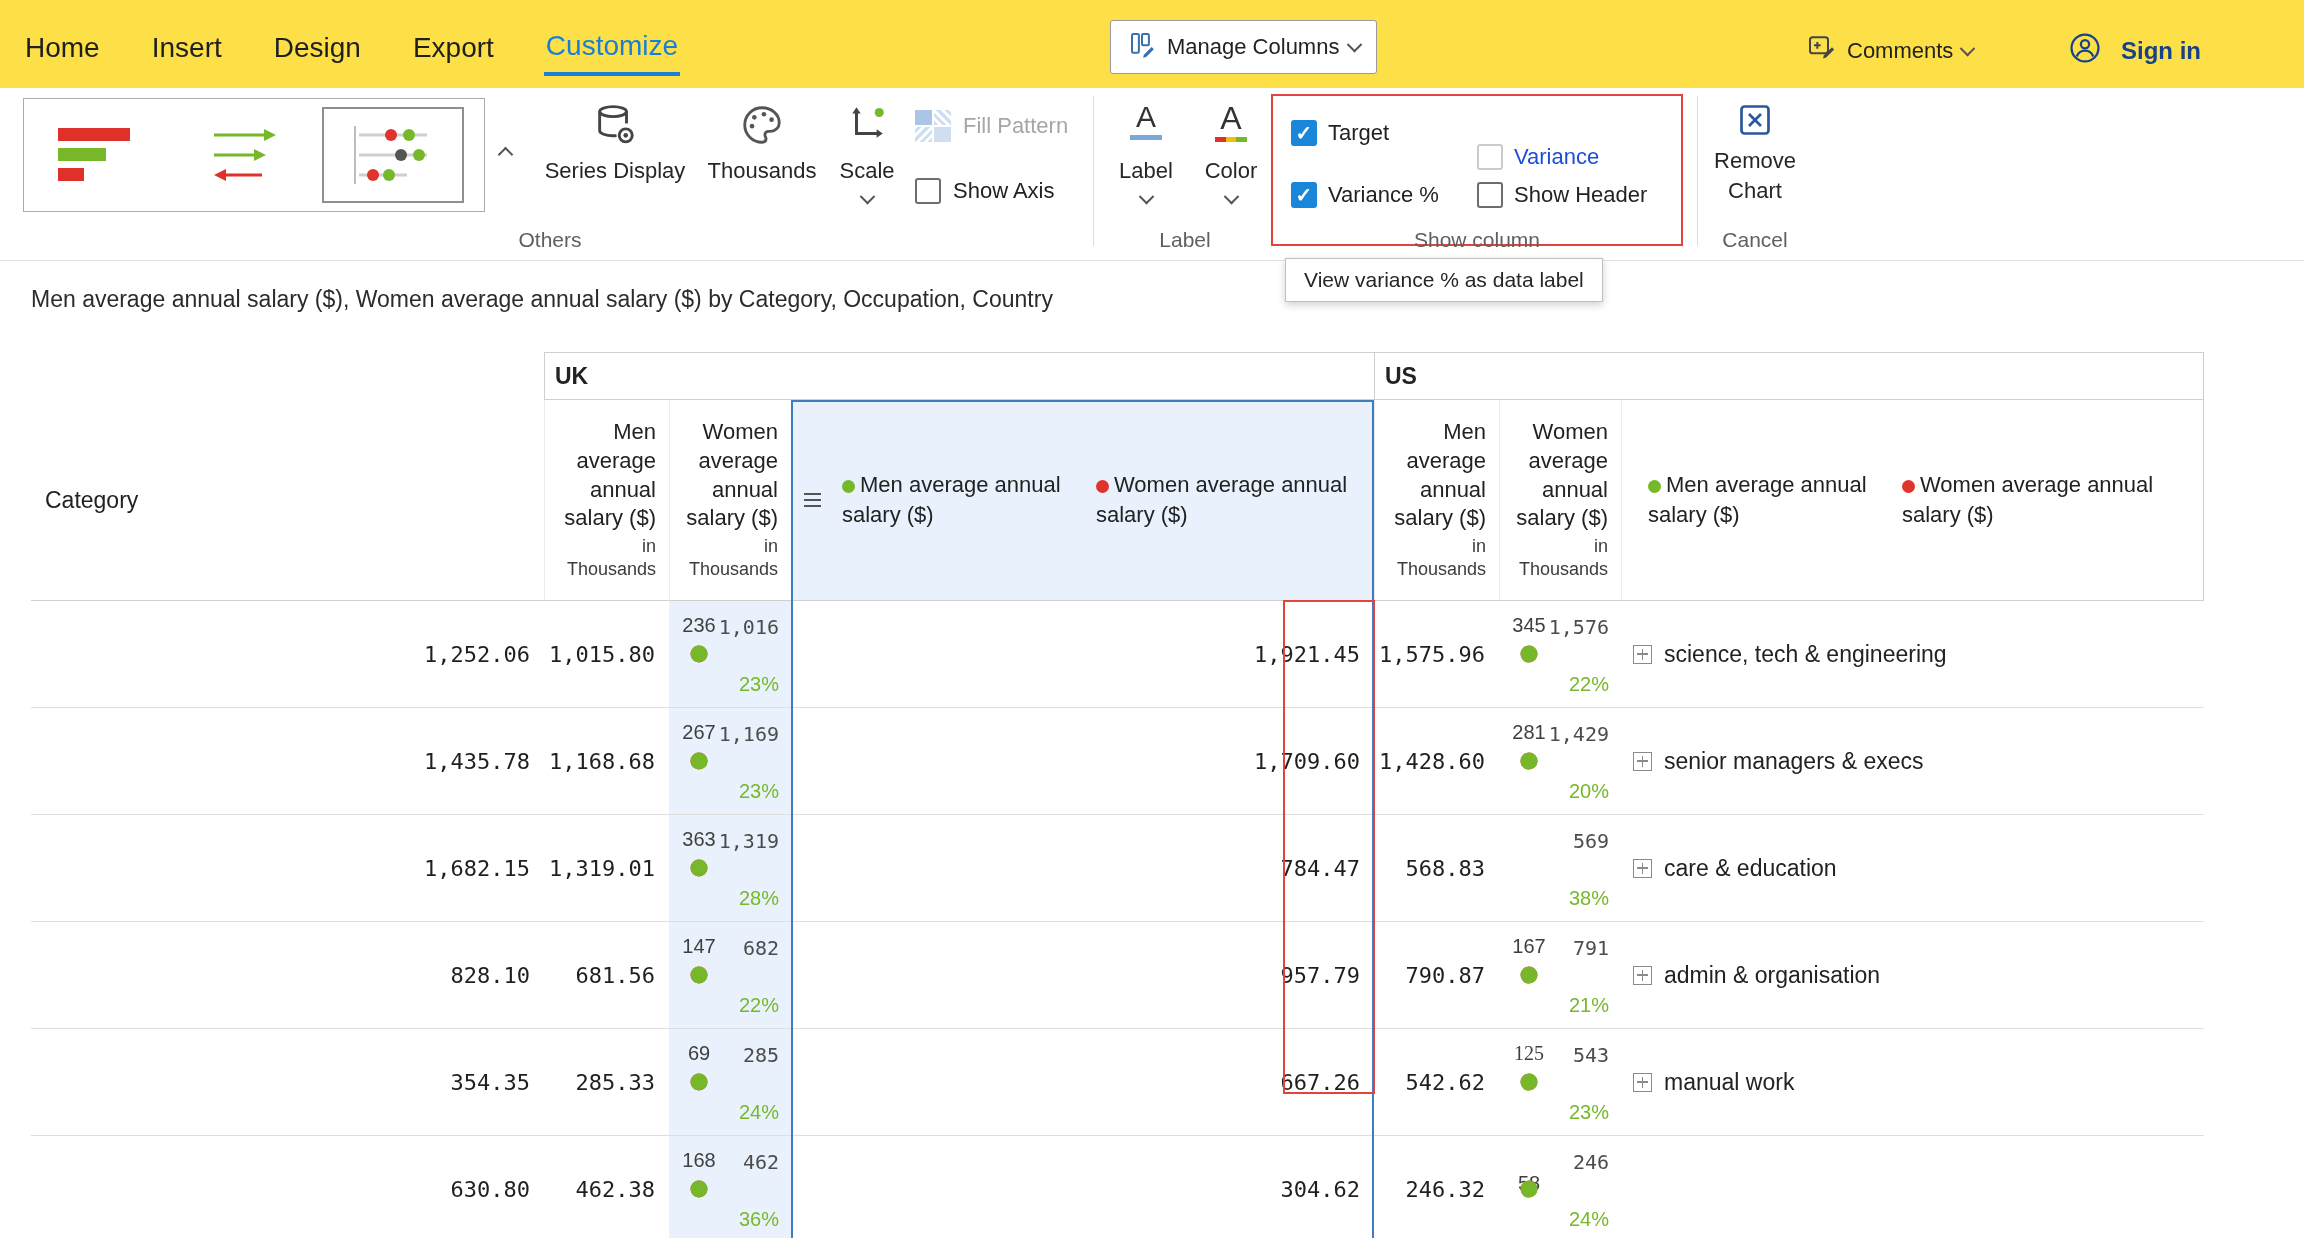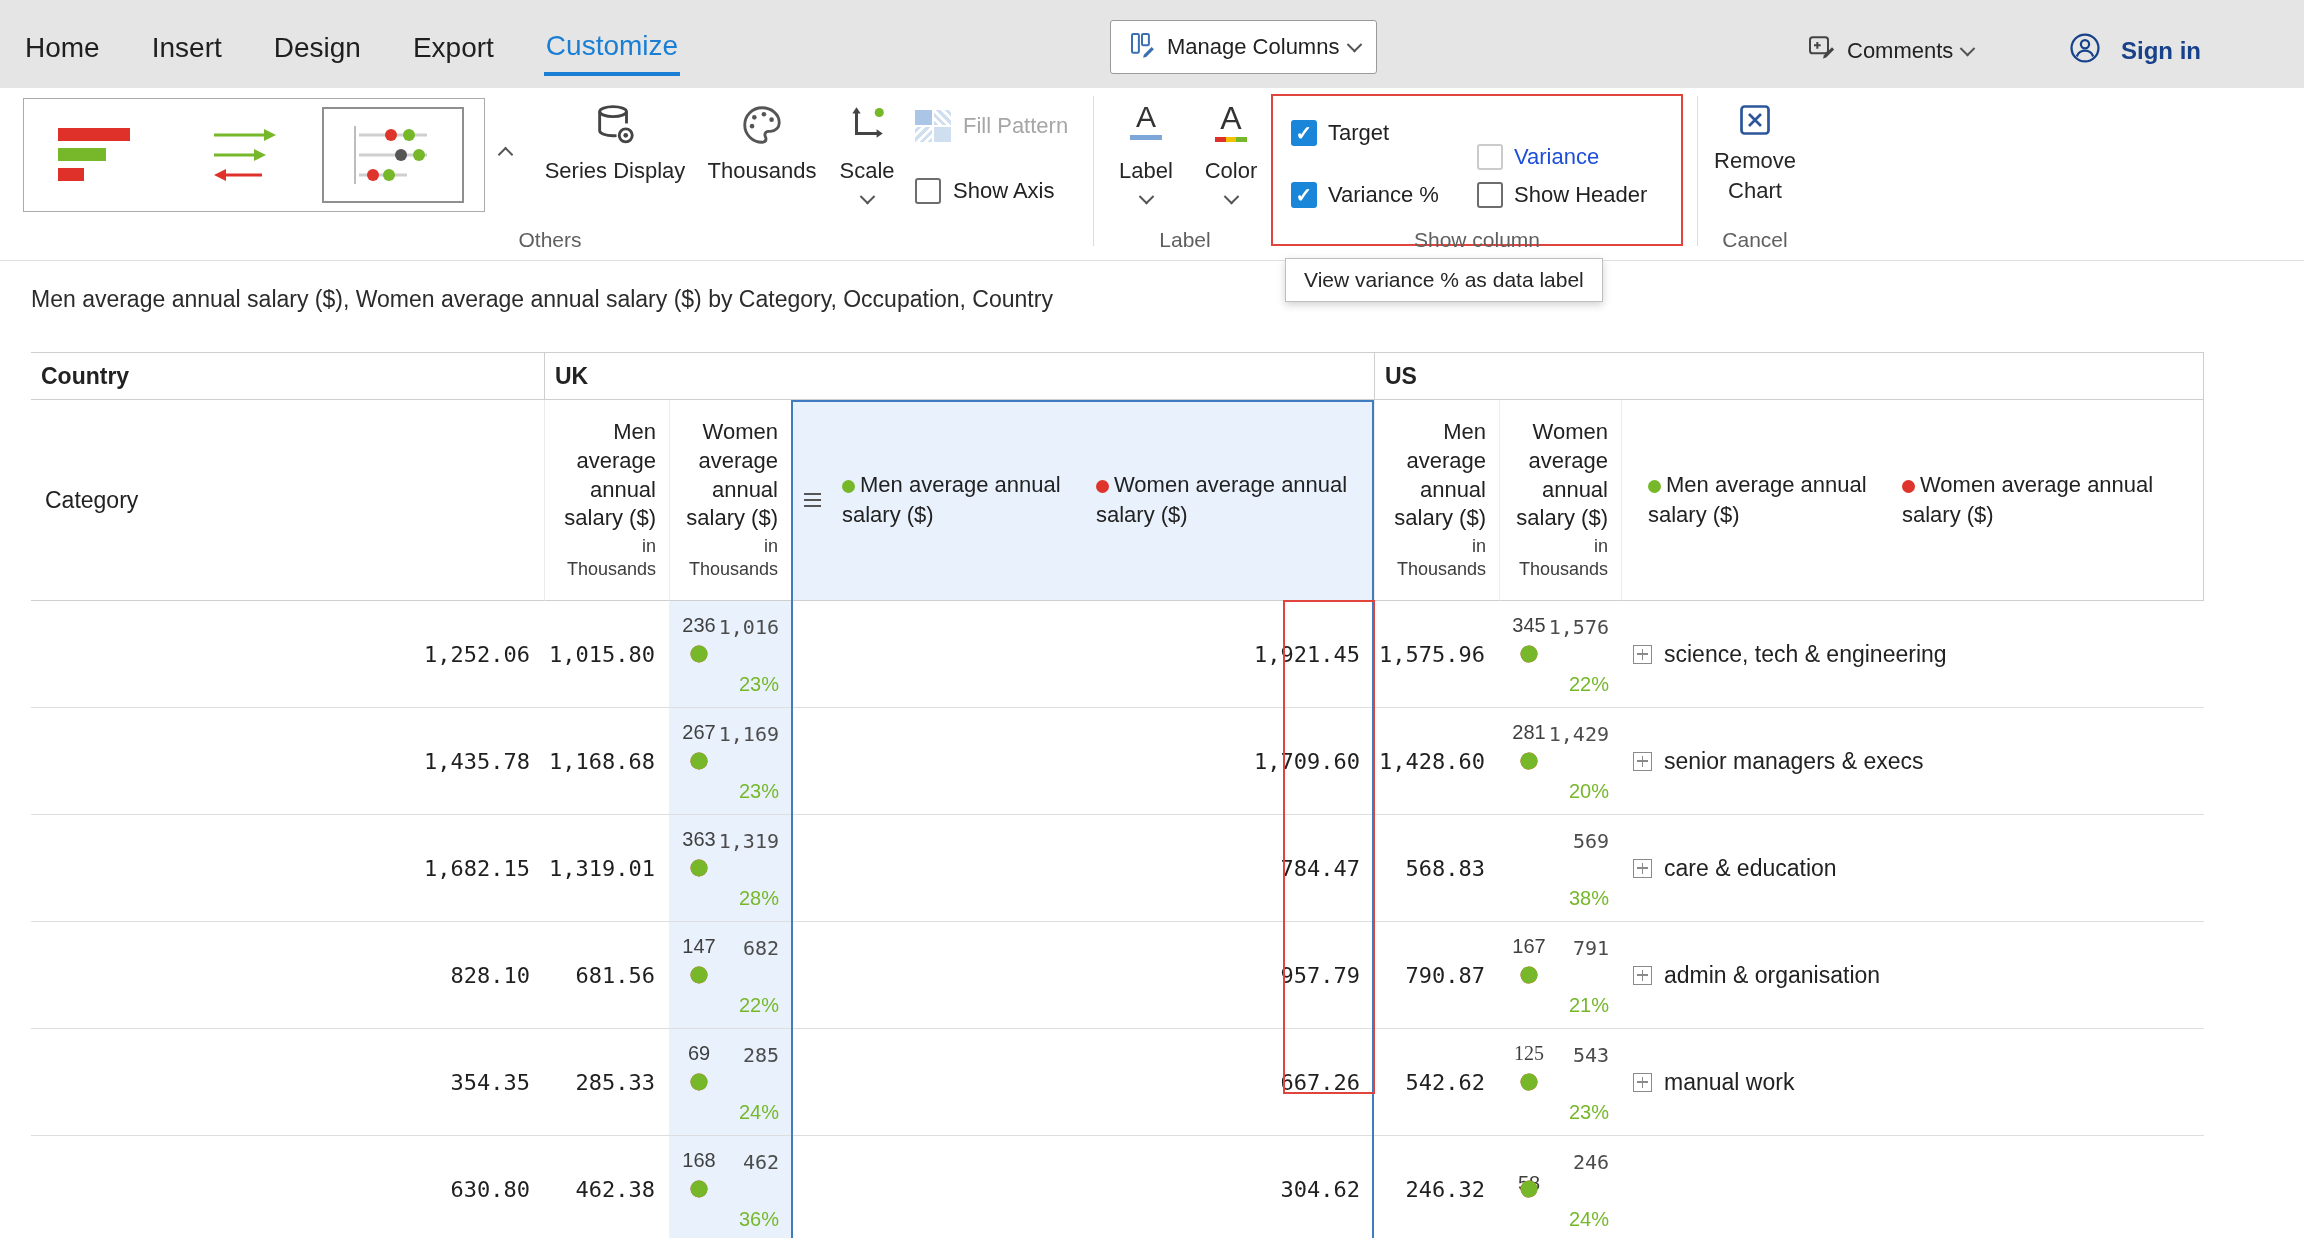--- a/index.html
+++ b/index.html
@@ -1,20 +1,20 @@
 <!DOCTYPE html>
 <html><head>
 <meta charset="utf-8">
 <style>
   * { margin:0; padding:0; box-sizing:border-box; }
   html,body { width:2304px; height:1238px; overflow:hidden; background:#fff;
     font-family:"Liberation Sans", sans-serif; color:#222; }
 
   
-  .menubar { position:absolute; left:0; top:0; width:2304px; height:88px; background:#e5e5e5; }
+  .menubar { position:absolute; left:0; top:0; width:2304px; height:88px; background:#fde047; }
   .menu-items { position:absolute; left:23px; top:0; height:88px; display:flex; gap:48px; align-items:center; font-size:28px; }
   .menu-item { cursor:pointer; padding:18px 2px 10px; color:#1f1f1f; }
   .menu-item.active { color:#1a7fd4; border-bottom:4px solid #1a7fd4; font-weight:400; }
   .mc-btn { position:absolute; left:1110px; top:20px; height:54px; display:flex; align-items:center; gap:10px;
     border:1px solid #9a9a9a; border-radius:3px; padding:0 16px; font-size:22px; background:#fff; cursor:pointer; }
   .comments-btn { position:absolute; left:1806px; top:26px; height:50px; display:flex; align-items:center; gap:9px; font-size:22px; cursor:pointer; }
   .signin-btn { position:absolute; left:2068px; top:26px; height:50px; display:flex; align-items:center; gap:19px;
     font-size:24px; font-weight:700; color:#17428a; cursor:pointer; }
 
   .chev { width:11px; height:11px; border-right:2px solid #555; border-bottom:2px solid #555; display:inline-block; }
@@ -319,21 +319,20 @@
 
   <div class="group-label" style="left:460px; width:180px;">Others</div>
 </div>
 
 <div class="tooltip">View variance % as data label</div>
 
 <div class="report-title">Men average annual salary ($), Women average annual salary ($) by Category, Occupation, Country</div>
 
 <div class="table">
 
-  <div class="ct" style="grid-column:1/2;">Country</div>
   <div class="ct b-l" style="grid-column:2/5;">UK</div>
   <div class="ct b-l b-r" style="grid-column:5/8;">US</div>
 
   <div class="hd first h-cat">Category</div>
   <div class="hd h-num">
     <span>Men average annual salary ($)</span>
     <span class="units">in Thousands</span>
   </div>
   <div class="hd h-num">
     <span>Women average annual salary ($)</span>

